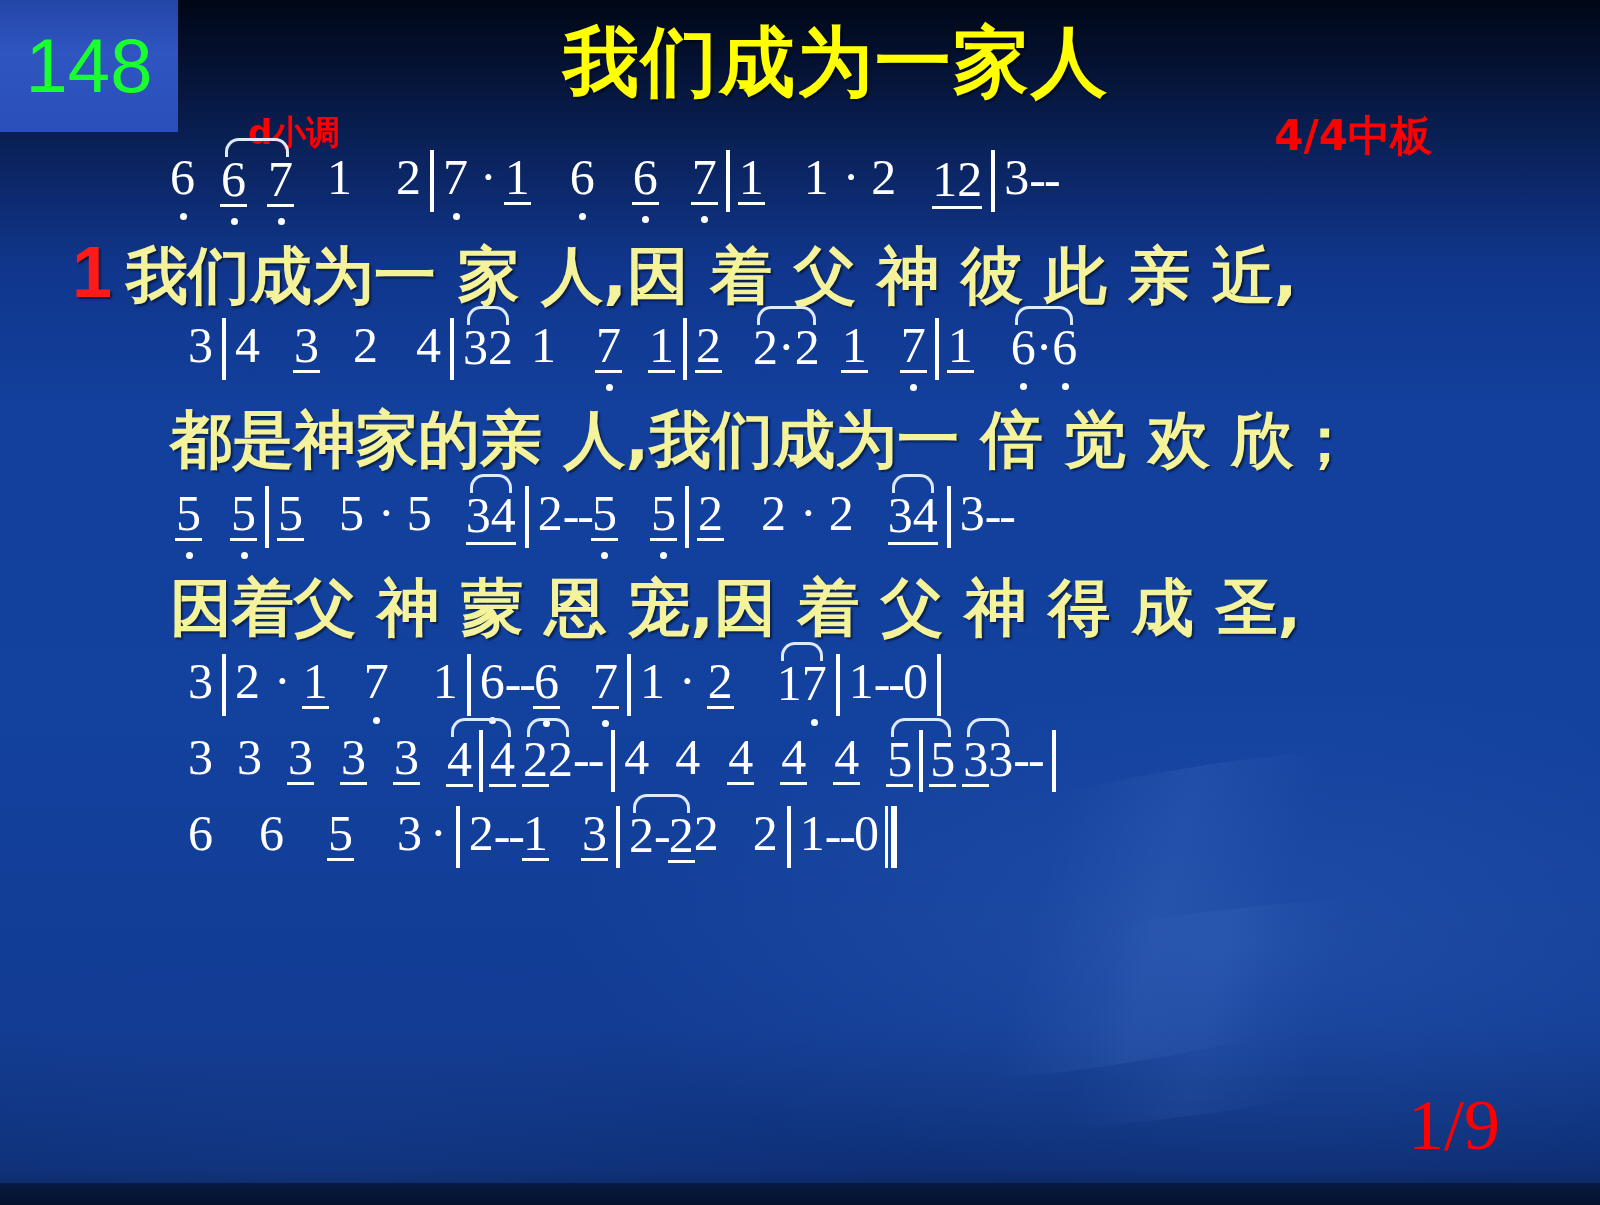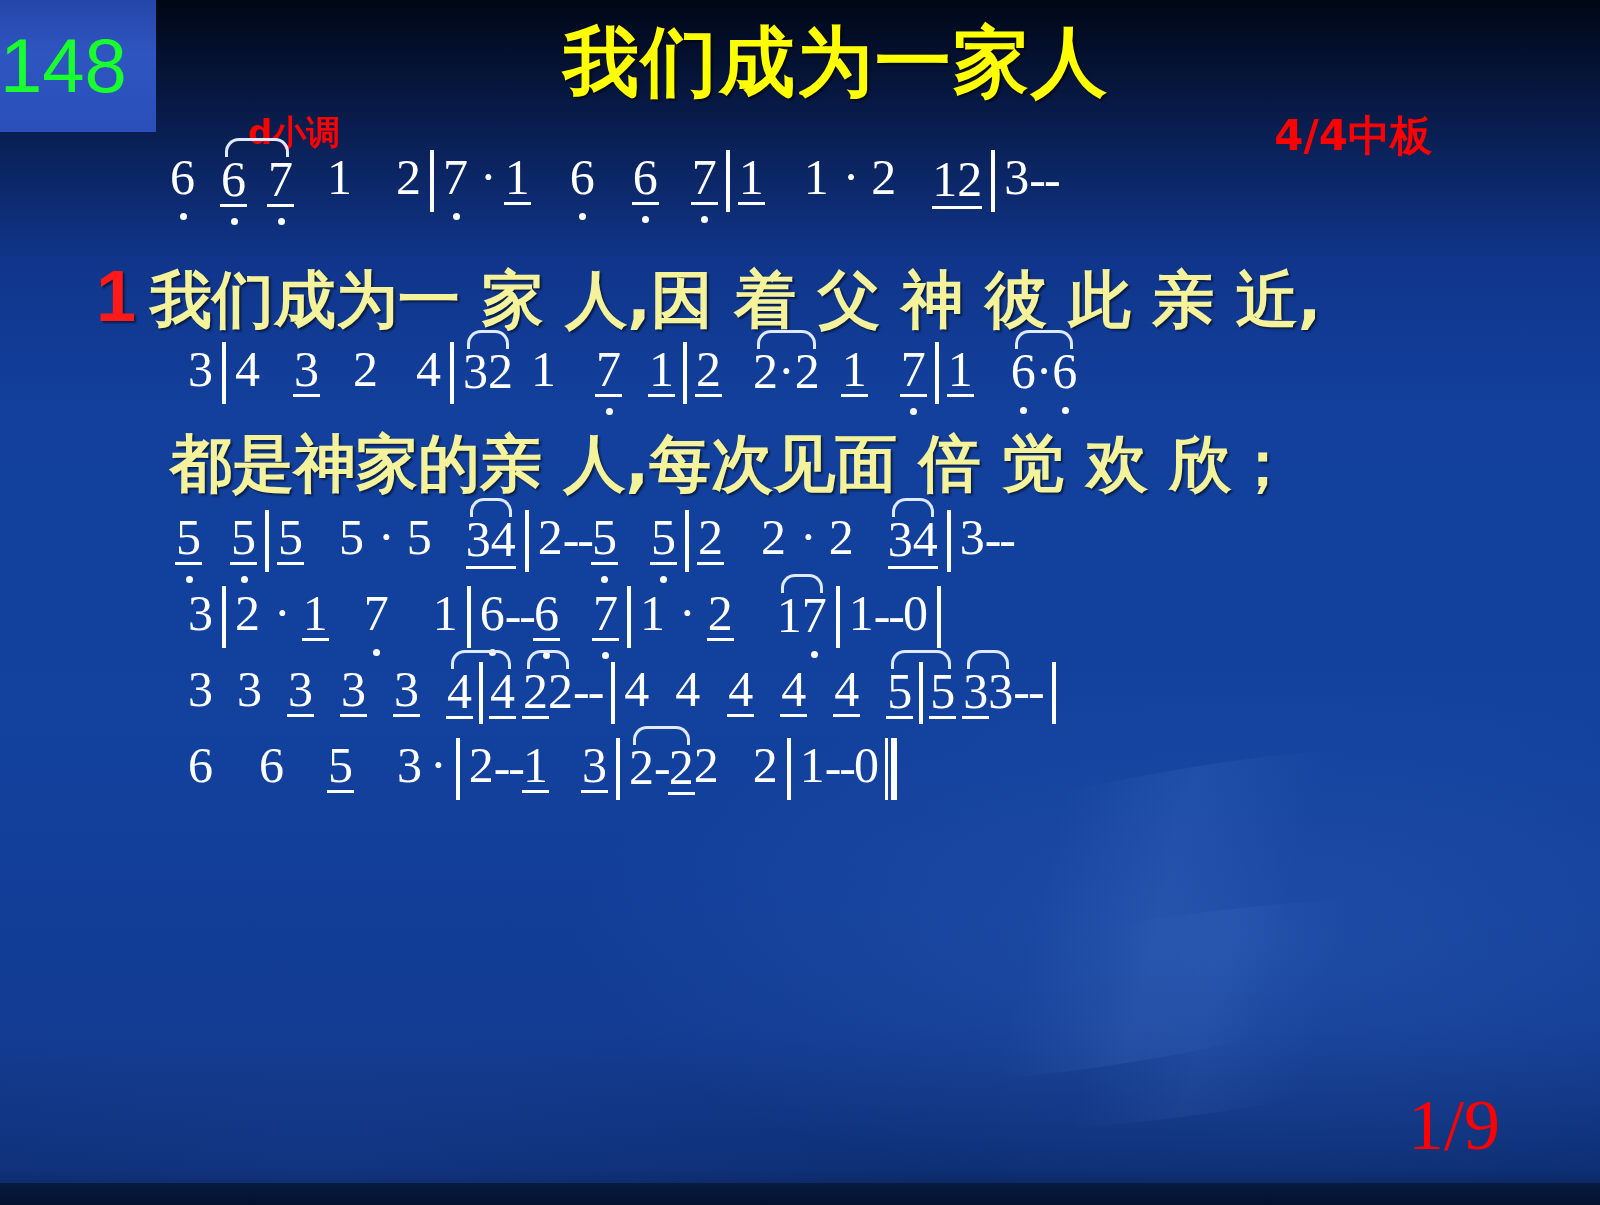--- a/index.html
+++ b/index.html
@@ -21,23 +21,23 @@
        background:linear-gradient(115deg,rgba(255,255,255,0) 38%,rgba(130,175,255,.20) 50%,rgba(255,255,255,0) 62%);
        transform:rotate(-11deg);border-radius:50%;}
   .sw2{right:-40px;bottom:90px;width:900px;height:200px;
        background:linear-gradient(112deg,rgba(255,255,255,0) 40%,rgba(120,165,250,.16) 52%,rgba(255,255,255,0) 64%);
        transform:rotate(-8deg);border-radius:50%;}
   .bottombar{position:absolute;left:0;bottom:0;width:1600px;height:22px;
        background:linear-gradient(to bottom,#071a41,#03112c);}
 
   
   #numbox{
-    position:absolute;left:0;top:0;width:156px;height:132px;
+    position:absolute;left:0;top:0;width:178px;height:132px;
     background:linear-gradient(to bottom,#2346a8 0%,#2f55c0 40%,#2a4fba 100%);
-    display:flex;align-items:center;
+    display:flex;align-items:center;justify-content:center;
   }
   #numbox span{
     color:#1aff2e;font-size:76px;line-height:1;
     font-family:"Liberation Sans",sans-serif;
   }
   #title{
     position:absolute;left:0;top:12px;width:1600px;text-align:center;
     color:#ffff00;font-size:76px;font-weight:bold;letter-spacing:2px;
     font-family:"DejaVu Sans","Liberation Sans",sans-serif;
     text-shadow:2px 2px 2px rgba(0,0,0,.55);
@@ -100,21 +100,21 @@
   .dash{display:inline-block;letter-spacing:-2px;}
 
   .lyric{
     color:#f4f29a;font-size:62px;font-weight:bold;letter-spacing:0px;
     font-family:"DejaVu Sans","Liberation Sans",sans-serif;
     padding-left:170px;height:92px;line-height:92px;white-space:nowrap;
     text-shadow:2px 2px 2px rgba(0,0,0,.5);
   }
   .lyric .vnum{color:#ff1a1a;font-size:72px;margin-right:14px;
     font-family:"Liberation Sans",sans-serif;font-weight:bold;}
-  .lyric.v1{padding-left:96px;margin-top:24px;}
+  .lyric.v1{padding-left:72px;}
 </style>
 </head>
 <body>
 
 <div id="slide">
 
   <div class="swoosh sw1"></div>
   <div class="swoosh sw2"></div>
   <div class="bottombar"></div>
 
@@ -194,21 +194,21 @@
         <span class="grp tie"><span class="n">2</span><span class="n">·</span><span class="n">2</span></span>
         <span class="sp" style="width:22px"></span>
         <span class="n u1">1</span>
           <span class="sp" style="width:34px"></span>
         <span class="n u1 dl">7</span>
         <span class="bar"></span>
         <span class="n u1">1</span>
           <span class="sp" style="width:38px"></span>
         <span class="grp tie"><span class="n dl">6</span><span class="n">·</span><span class="n dl">6</span></span>
       </div>
-      <div class="lyric">都是神家的亲 人,每次见面  倍 觉 欢 欣；</div>
+      <div class="lyric">都是神家的亲 人,我们成为一  倍 觉 欢 欣；</div>
     </div>
 
     <div class="system">
       <div class="notes indent3">
         <span class="n u1 dl">5</span>
           <span class="sp" style="width:30px"></span>
         <span class="n u1 dl">5</span>
         <span class="bar"></span>
         <span class="n u1">5</span>
           <span class="sp" style="width:36px"></span>
@@ -232,20 +232,21 @@
           <span class="sp" style="width:14px"></span>
         <span class="n">·</span>
           <span class="sp" style="width:12px"></span>
         <span class="n">2</span>
           <span class="sp" style="width:34px"></span>
         <span class="grp beam tie"><span class="n">3</span><span class="n">4</span></span>
         <span class="bar"></span>
         <span class="n">3</span>
           <span class="dash">--</span>
       </div>
+      <div class="lyric">因着父 神 蒙 恩 宠,因 着 父 神 得 成 圣,</div>
     </div>
 
     <div class="system">
       <div class="notes indent2">
         <span class="n">3</span>
         <span class="bar"></span>
         <span class="n">2</span>
           <span class="sp" style="width:14px"></span>
         <span class="n">·</span>
           <span class="sp" style="width:12px"></span>

